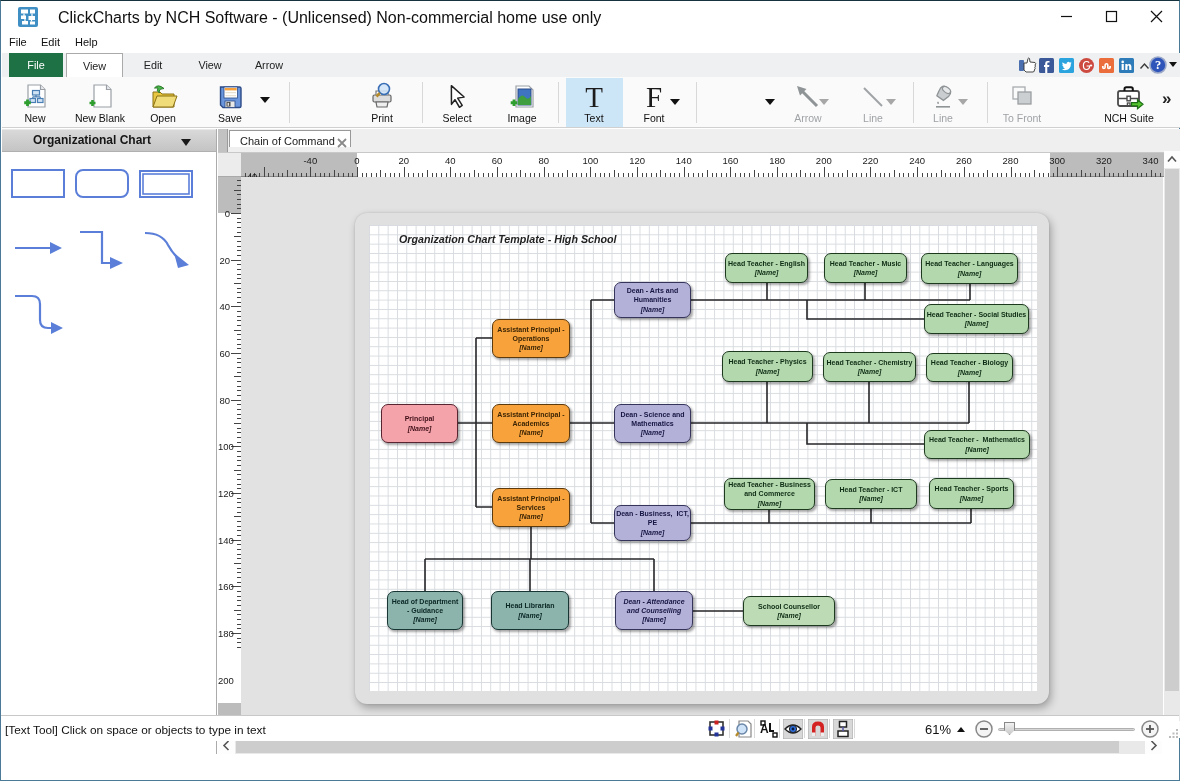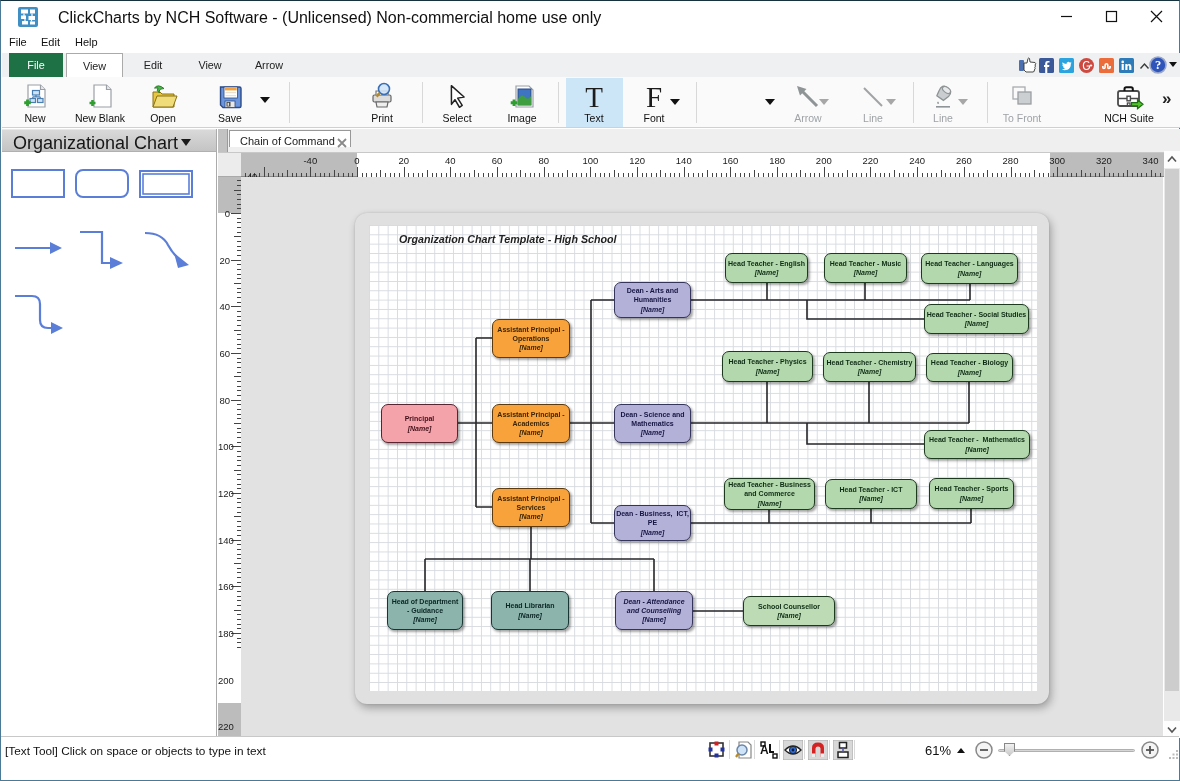--- a/index.html
+++ b/index.html
@@ -24,21 +24,21 @@
 .tbtn{position:absolute;top:0;height:50px;text-align:center}
 .tbtn .lbl{position:absolute;left:0;right:0;top:35px;font-size:10.5px;color:#111;white-space:nowrap}
 .tbtn.dis .lbl{color:#9fa3a6}
 .tbtn svg{position:absolute;top:5px;left:50%;transform:translateX(-50%)}
 .tsep{position:absolute;top:5px;width:1px;height:41px;background:#d8d8d8}
 .caret{position:absolute;width:0;height:0;border-left:5px solid transparent;border-right:5px solid transparent;border-top:6px solid #111}
 .caret.gray{border-top-color:#a7a7a7}
 
 #panel{position:absolute;left:1px;top:128px;width:215px;height:625px;background:#fff;border-right:1px solid #ababab}
 #panel-hdr{position:absolute;left:0;top:0;width:214px;height:23px;background:linear-gradient(#d9d9d9,#c4c4c4);border-bottom:1px solid #b0b0b0;border-top:1px solid #e8e8e8}
-#panel-hdr span{position:absolute;left:11px;top:3px;font-size:18px;font-weight:normal;color:#161616;letter-spacing:0px}
+#panel-hdr span{position:absolute;left:31px;top:3px;font-size:12px;font-weight:bold;color:#161616;letter-spacing:0px}
 
 #doctabs{position:absolute;left:217px;top:128px;width:962px;height:24px;background:#efefef;border-bottom:1px solid #c8c8c8}
 #dtab{position:absolute;left:11px;top:1px;width:122px;height:17px;background:#fff;border:1px solid #989898;border-bottom:none;font-size:11px;color:#222;white-space:nowrap}
 
 #hruler{position:absolute;left:240px;top:152px;width:923px;height:24px;background:#bcbcbc;border-bottom:1px solid #888}
 #vruler{position:absolute;left:217px;top:176px;width:23px;height:577px;background:#bcbcbc}
 #rulcorner{position:absolute;left:217px;top:152px;width:23px;height:24px;background:#ececec;border-bottom:1px solid #aaa}
 .rnum{position:absolute;font-size:9.5px;color:#1a1a1a}
 
 #canvas{position:absolute;left:240px;top:176px;width:922px;height:559px;background:#e2e2e2;overflow:hidden}
@@ -47,21 +47,21 @@
  background-image:linear-gradient(90deg,#d7dbdf 1px,transparent 1px),linear-gradient(#d7dbdf 1px,transparent 1px);
  background-size:9.336px 9.336px}
 .node{position:absolute;border-radius:7px;box-shadow:1.5px 2px 2.5px rgba(0,0,0,.35);text-align:center;font-weight:bold;display:flex;flex-direction:column;justify-content:center}
 .node div{line-height:9.3px;font-size:7px;white-space:nowrap}
 .node .nm{font-style:italic;font-weight:bold}
 
 #vscroll{position:absolute;left:1163px;top:150px;width:16px;height:587px;background:#e9e9e9}
 #hscroll{position:absolute;left:217px;top:736px;width:944px;height:17px;background:#e9e9e9}
 .sbtn{position:absolute;background:#fdfdfd;color:#505050;text-align:center}
 
-#statusbar{position:absolute;left:0;top:735px;width:1178px;height:26px;background:#fff;border-top:1px solid #c8c8c8}
+#statusbar{position:absolute;left:0;top:714px;width:1178px;height:26px;background:#fff;border-top:1px solid #c8c8c8}
 #status-txt{position:absolute;left:4px;top:7px;font-size:11.8px;color:#111}
 .sico{position:absolute;top:3px;width:20px;height:20px}
 .ssep{position:absolute;top:3px;width:1px;height:19px;background:#d9d9d9}
 </style></head><body>
 <div id="win">
 <div id="titlebar">
 <svg id="title-ico" viewBox="0 0 20 20">
         <rect x="0" y="0" width="20" height="20" rx="2" fill="#3f8fc5"></rect>
 <rect x="3" y="2.5" width="7" height="4" fill="#fff"></rect>
         <rect x="12" y="2.5" width="5" height="4" fill="#fff"></rect>

